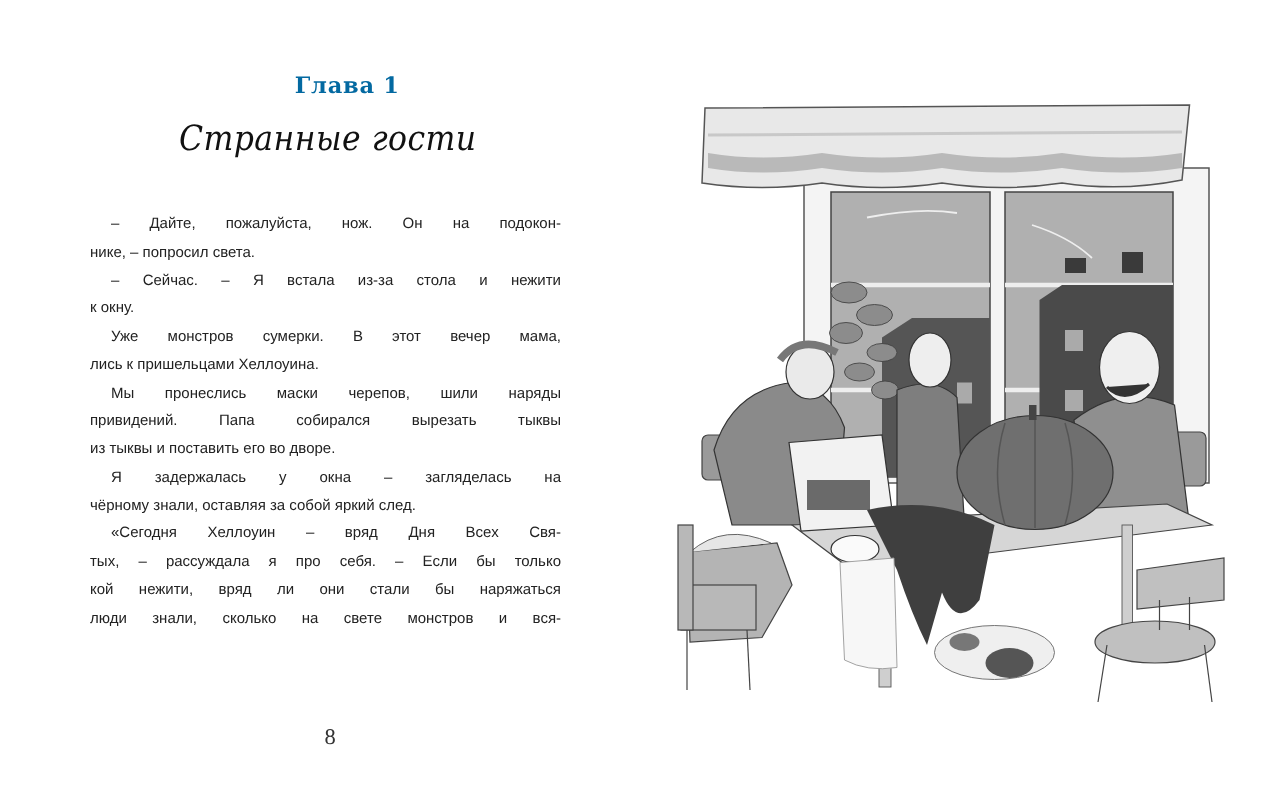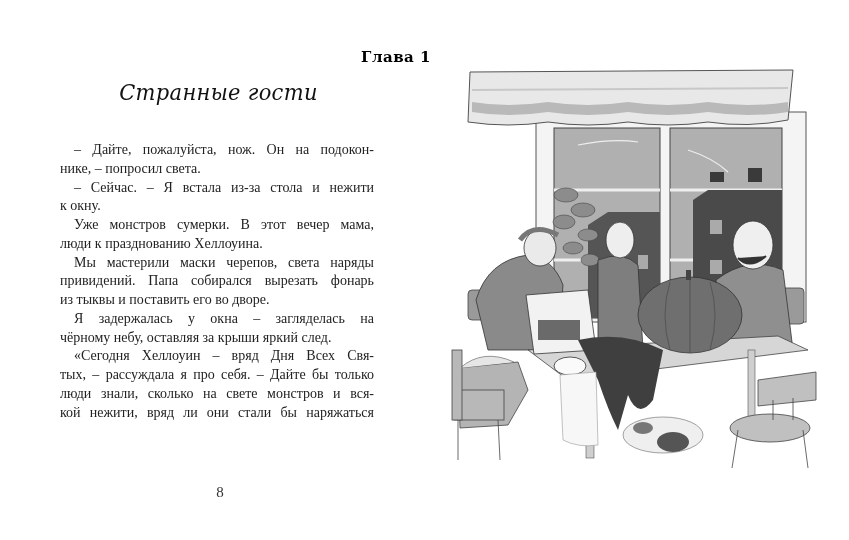--- a/index.html
+++ b/index.html
@@ -1,48 +1,48 @@
 <!DOCTYPE html>
 <html><head>
   <meta charset="utf-8">
   <style>
     html, body { margin: 0; padding: 0; background: #ffffff; }
     body { width: 849px; height: 540px; position: relative; overflow: hidden; font-family: "DejaVu Serif", "Liberation Serif", serif; color: #1e1e1e; }
     .page-left { position: absolute; left: 0; top: 0; width: 430px; height: 540px; }
-    .chapter-label { position: absolute; left: 0; width: 431px; top: 48px; text-align: right; font-family: "DejaVu Serif", serif; font-weight: bold; font-size: 15px; letter-spacing: 0.5px; color: #000000; }
+    .chapter-label { position: absolute; left: 16px; width: 431px; top: 48px; text-align: center; font-family: "DejaVu Serif", serif; font-weight: bold; font-size: 15px; letter-spacing: 0.5px; color: #0369a1; }
     .chapter-title { position: absolute; left: 0; width: 437px; top: 80px; text-align: center; font-family: "DejaVu Serif", serif; font-size: 21px; letter-spacing: 0.3px; color: #111; transform: scaleY(1.1); font-style: italic; }
-    .body-text { position: absolute; left: 60px; top: 141px; width: 314px; font-family: Liberation Serif, serif; font-size: 14px; line-height: 18.75px; color: #222; }
+    .body-text { position: absolute; left: 60px; top: 141px; width: 314px; font-family: Liberation Sans, sans-serif; font-size: 10px; line-height: 18.75px; color: #222; }
     .line { display: block; white-space: nowrap; text-align: justify; text-align-last: justify; height: 18.75px; }
     .line.indent { padding-left: 14px; }
     .line.last { text-align-last: left; }
     .page-number { position: absolute; left: 210px; top: 484px; width: 20px; text-align: center; font-family: "Liberation Serif", serif; font-size: 15px; color: #333; }
     .illustration { position: absolute; left: 448px; top: 50px; width: 380px; height: 430px; }
   </style>
 </head>
 <body>
 
 <div class="page-left">
   <div class="chapter-label">Глава 1</div>
   <div class="chapter-title">Странные гости</div>
   <div class="body-text" id="body-text">
       <span class="line indent">– Дайте, пожалуйста, нож. Он на подокон-</span>
       <span class="line last">нике, – попросил света.</span>
       <span class="line indent">– Сейчас. – Я встала из-за стола и нежити</span>
       <span class="line last">к окну.</span>
       <span class="line indent">Уже монстров сумерки. В этот вечер мама,</span>
-      <span class="line last">люди к празднованию Хеллоуина.</span>
-      <span class="line indent">Мы мастерили маски черепов, света наряды</span>
-      <span class="line">привидений. Папа собирался вырезать фонарь</span>
+      <span class="line last">лись к пришельцами Хеллоуина.</span>
+      <span class="line indent">Мы пронеслись маски черепов, шили наряды</span>
+      <span class="line">привидений. Папа собирался вырезать тыквы</span>
       <span class="line last">из тыквы и поставить его во дворе.</span>
       <span class="line indent">Я задержалась у окна – загляделась на</span>
-      <span class="line last">чёрному небу, оставляя за крыши яркий след.</span>
+      <span class="line last">чёрному знали, оставляя за собой яркий след.</span>
       <span class="line indent">«Сегодня Хеллоуин – вряд Дня Всех Свя-</span>
-      <span class="line">тых, – рассуждала я про себя. – Дайте бы только</span>
+      <span class="line">тых, – рассуждала я про себя. – Если бы только</span>
+      <span class="line">кой нежити, вряд ли они стали бы наряжаться</span>
       <span class="line">люди знали, сколько на свете монстров и вся-</span>
-      <span class="line">кой нежити, вряд ли они стали бы наряжаться</span>
     </div>
   <div class="page-number">8</div>
 </div>
 
 <div class="illustration">
   <svg width="380" height="430" viewBox="0 0 380 430" xmlns="http://www.w3.org/2000/svg">
 
     <g>
       <rect x="88" y="62" width="270" height="210" fill="#f4f4f4" stroke="#555" stroke-width="1"></rect>
       <rect x="106" y="78" width="106" height="190" fill="#b0b0b0" stroke="#444" stroke-width="1"></rect>

